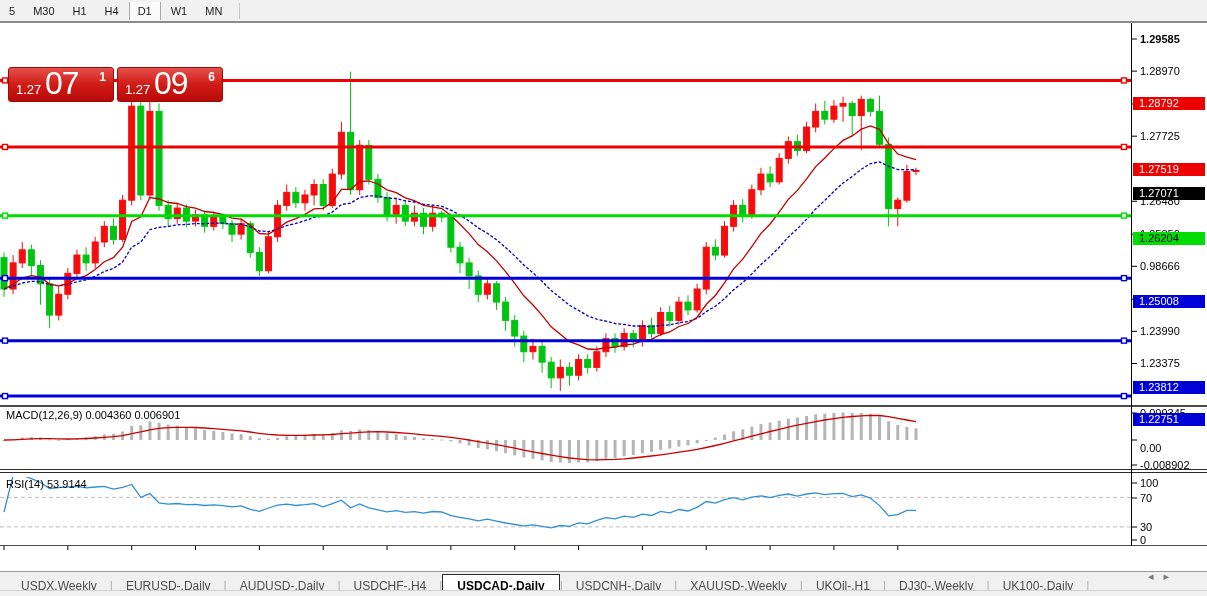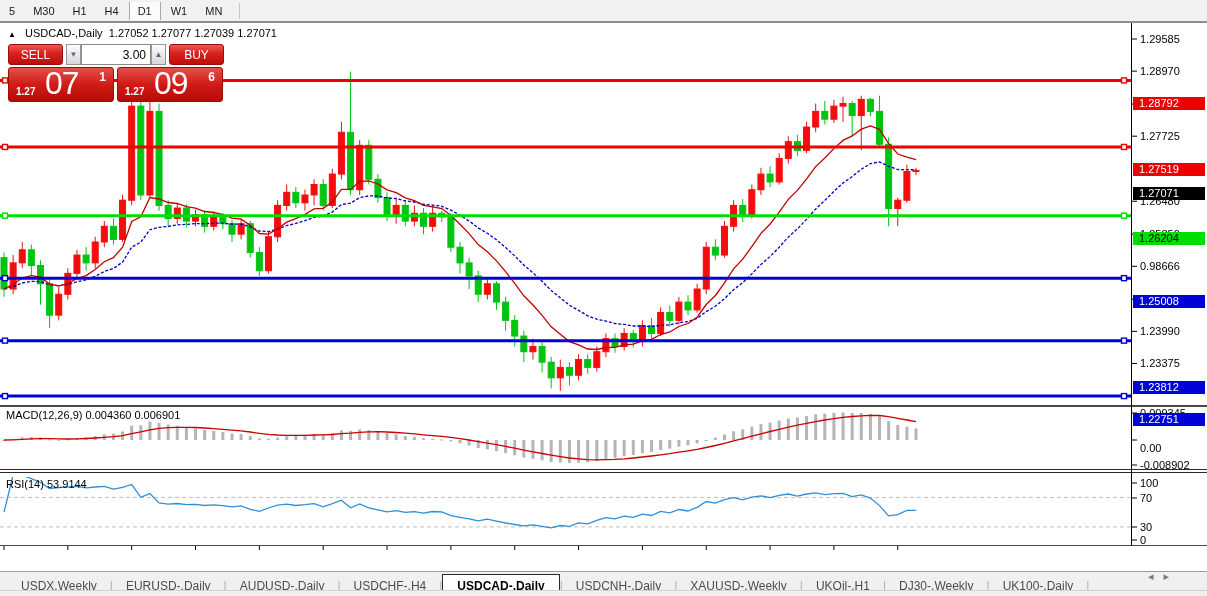--- a/index.html
+++ b/index.html
@@ -26,21 +26,21 @@
   .tr-buy{width:55px;margin-left:3px;}
   .sp-btn{width:15px;height:21px;background:linear-gradient(180deg,#fdfdfd,#d7d7d7);
           border:1px solid #979797;box-sizing:border-box;color:#4a6d95;font-size:8px;
           display:flex;align-items:center;justify-content:center;}
   .sp-field{width:70px;height:21px;background:#fff;border:1px solid #8a8a8a;box-sizing:border-box;
             font-size:12px;color:#000;text-align:right;padding:0 4px;font-family:"Liberation Sans",sans-serif;}
   .tr-row2{position:absolute;left:0;top:23px;width:216px;height:35px;display:flex;}
   .px-panel{position:relative;width:106px;height:35px;background:linear-gradient(180deg,#e4504a 0%,#d01b16 50%,#b90a07 100%);
             border:1px solid #9d0b08;border-radius:3px;box-sizing:border-box;color:#fff;}
   .px-panel.left{margin-right:3px;}
-  .px-small{position:absolute;left:7px;bottom:4px;font-size:10px;font-weight:700;}
+  .px-small{position:absolute;left:7px;bottom:4px;font-size:13px;font-weight:400;}
   .px-big{position:absolute;left:36px;top:-3px;font-size:32px;font-weight:400;letter-spacing:-1px;}
   .px-sup{position:absolute;right:7px;top:2px;font-size:12px;font-weight:700;}
   #price-axis .ptick{position:absolute;left:1140px;font-size:11px;color:#000;white-space:nowrap;}
   .badge{position:absolute;left:1133px;width:72px;height:13px;font-size:11px;line-height:13px;
          padding-left:6px;box-sizing:border-box;white-space:nowrap;z-index:5;}
   #macd-label,#rsi-label{position:absolute;left:6px;font-size:11px;color:#000;z-index:5;white-space:nowrap;}
   .ind-tick{position:absolute;left:1140px;font-size:11px;color:#000;white-space:nowrap;}
   .dlabel{position:absolute;font-size:11px;color:#000;white-space:nowrap;top:550px;}
   
   #tabbar{position:absolute;left:0;top:563px;width:1207px;height:27px;background:#f0f0f0;
@@ -448,41 +448,22 @@
         <line x1="450.87999999999994" y1="523" x2="450.87999999999994" y2="527" stroke="#000"></line>
         <line x1="514.72" y1="523" x2="514.72" y2="527" stroke="#000"></line>
         <line x1="578.56" y1="523" x2="578.56" y2="527" stroke="#000"></line>
         <line x1="642.4" y1="523" x2="642.4" y2="527" stroke="#000"></line>
         <line x1="706.2399999999999" y1="523" x2="706.2399999999999" y2="527" stroke="#000"></line>
         <line x1="770.0799999999999" y1="523" x2="770.0799999999999" y2="527" stroke="#000"></line>
         <line x1="833.92" y1="523" x2="833.92" y2="527" stroke="#000"></line>
         <line x1="897.7599999999999" y1="523" x2="897.7599999999999" y2="527" stroke="#000"></line>
       </svg>
 
-    <div id="win-title">
-      <span class="tri">▲</span>
-      <span>USDCAD-,Daily</span>&nbsp;
-      <span>1.27052</span>
-      <span>1.27077</span>
-      <span>1.27039</span>
-      <span>1.27071</span>
-    </div>
 
     <div id="trade">
-      <div class="tr-row1">
-        <div class="tr-btn tr-sell">SELL</div>
-        <div class="sp-btn">
-          <span>▼</span>
-          </div>
-        <input class="sp-field" value="3.00" style="">
-        <div class="sp-btn">
-          <span>▲</span>
-          </div>
-        <div class="tr-btn tr-buy">BUY</div>
-      </div>
       <div class="tr-row2">
         <div class="px-panel left">
           <span class="px-small">1.27</span>
           <span class="px-big">07</span>
           <span class="px-sup">1</span>
         </div>
         <div class="px-panel">
           <span class="px-small">1.27</span>
           <span class="px-big">09</span>
           <span class="px-sup">6</span>
@@ -494,21 +475,21 @@
       <span>MACD(12,26,9)</span>
       <span>0.004360</span>
       <span>0.006901</span>
     </div>
     <div id="rsi-label" style="top:455px">
       <span>RSI(14)</span>
       <span>53.9144</span>
     </div>
 
     <div id="price-axis" style="position: absolute; left: 0px; top: 0px; width: 0px; height: 0px;">
-        <div class="ptick" style="top: 10px;">1.29585</div>
+        <div class="ptick" style="top: 10px; font-weight: bold;">1.29585</div>
         <div class="ptick" style="top: 42.1337px;">1.28970</div>
         <div class="ptick" style="top: 75.0512px;">1.28340</div>
         <div class="ptick" style="top: 107.185px;">1.27725</div>
         <div class="ptick" style="top: 172.236px;">1.26480</div>
         <div class="ptick" style="top: 205.154px;">1.25850</div>
         <div class="ptick" style="top: 237.287px;">0.98666</div>
         <div class="ptick" style="top: 270.205px;">1.24605</div>
         <div class="ptick" style="top: 302.339px;">1.23990</div>
         <div class="ptick" style="top: 334.473px;">1.23375</div>
       </div>

